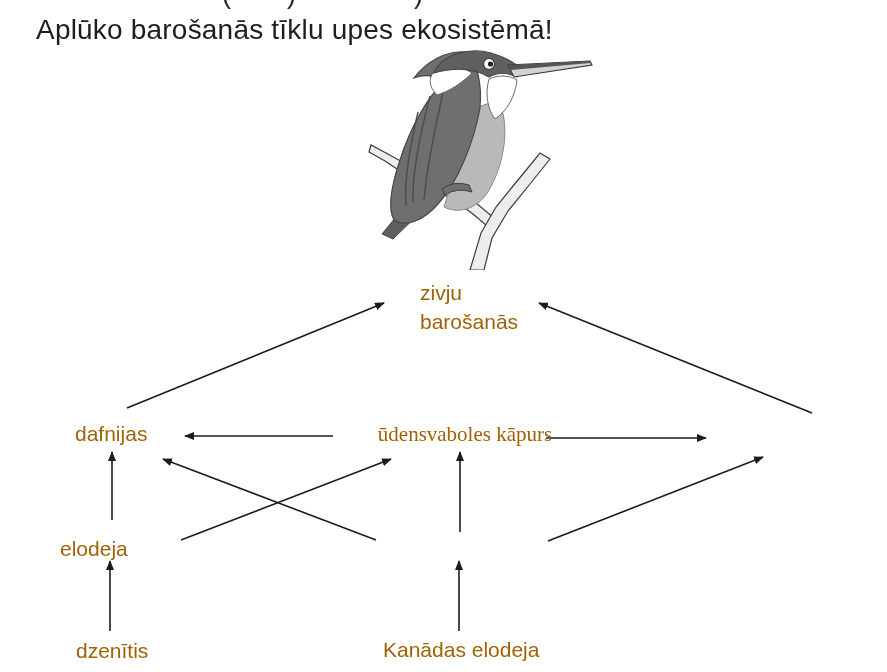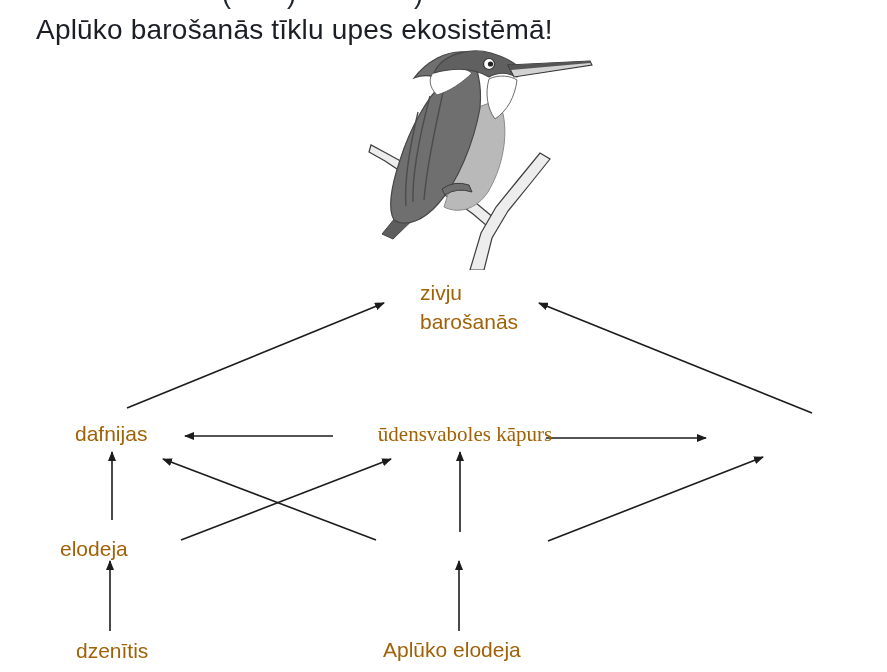--- a/index.html
+++ b/index.html
@@ -103,15 +103,15 @@
   <div class="node" style="left:75px;top:419px">dafnijas</div>
 
   <div class="node centered" style="left:465px;top:420px">ūdensvaboles kāpurs</div>
 
 
 
   <div class="node" style="left:60px;top:534px">elodeja</div>
 
   <div class="node" style="left:76px;top:636px">dzenītis</div>
 
-  <div class="node" style="left:383px;top:635px">Aplūko elodeja</div>
+  <div class="node" style="left:383px;top:635px">Kanādas elodeja</div>
 
 </div>
 
 </body></html>

